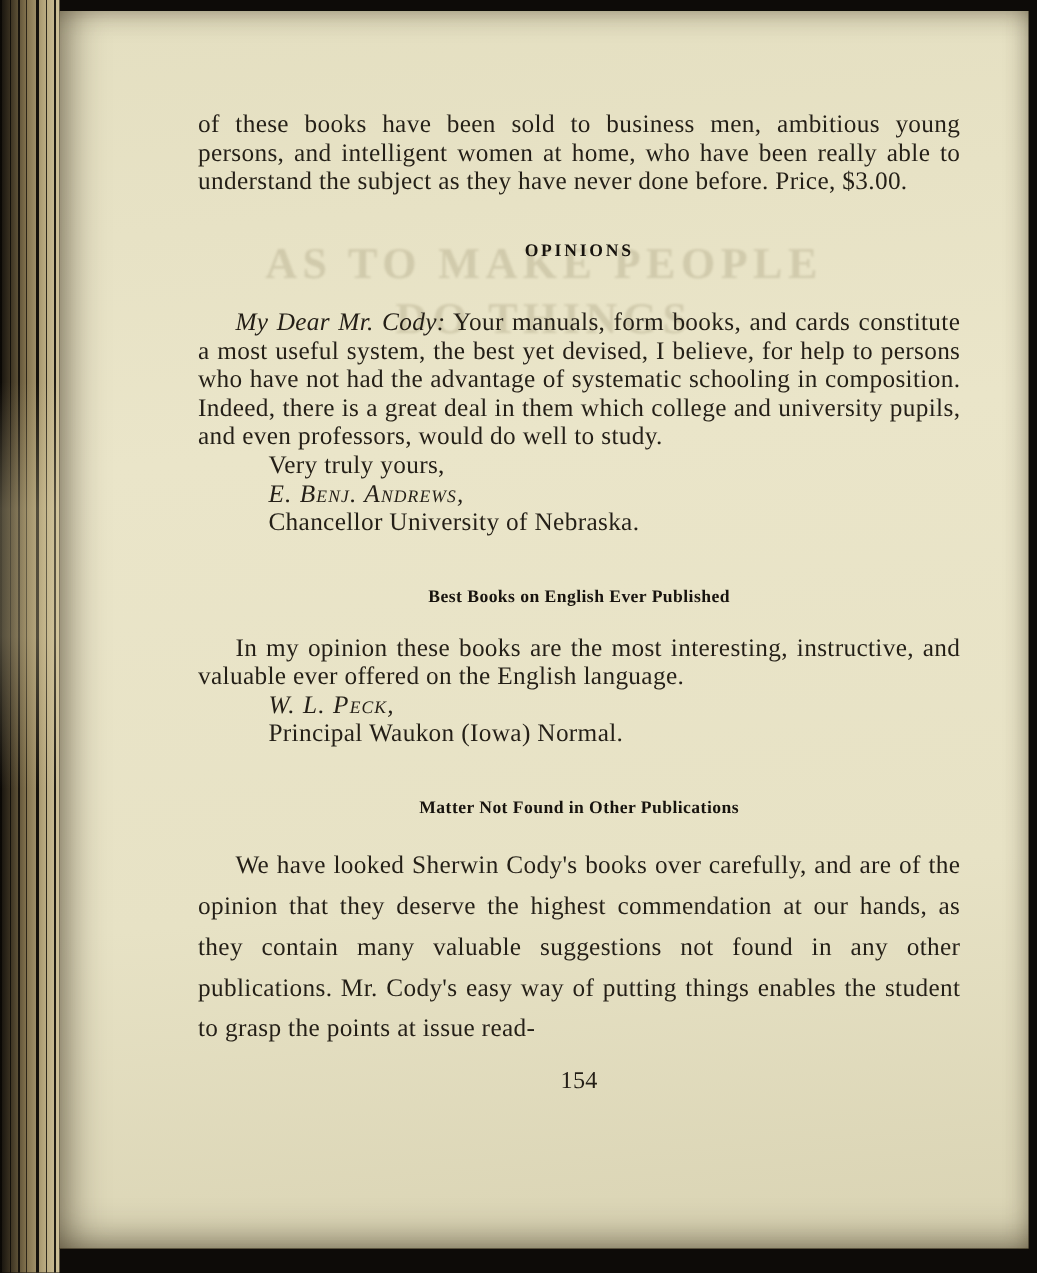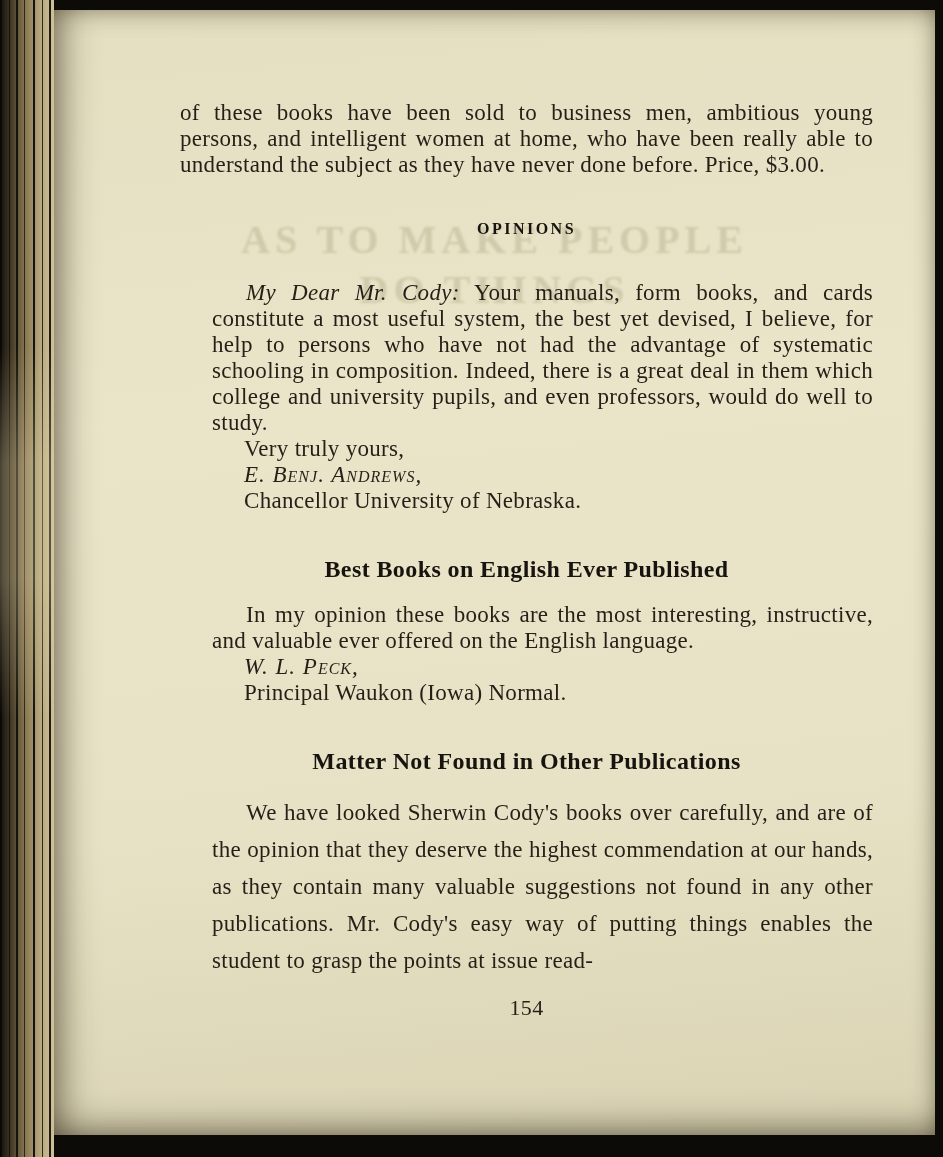--- a/index.html
+++ b/index.html
@@ -36,25 +36,25 @@
     filter:blur(1px);pointer-events:none;user-select:none;
   }
   .content{
     position:relative;height:100%;box-sizing:border-box;
     padding:90px 62px 0 126px;
     font-size:23px;line-height:26px;color:#241f17;
     letter-spacing:.3px;
     hyphens:auto;
   }
   .para{margin:0;text-align:justify;}
-  .para.indent{text-indent:34px;margin-left:32px;}
+  .para.indent{text-indent:34px;}
   .para.loose{line-height:37px;}
   .heading{font-weight:bold;color:#17130e;text-align:center;line-height:30px;margin:0;}
   h2.heading{font-size:16px;letter-spacing:2.5px;margin:36px 0 36px;}
-  h3.heading{font-size:24px;letter-spacing:.4px;margin:40px 0 18px;}
+  h3.heading{font-size:16px;letter-spacing:.4px;margin:40px 0 18px;}
   .sig-block{padding-left:64px;margin:0;}
   .sig-line{margin:0;}
   .smallcaps{font-variant:small-caps;letter-spacing:1px;font-style:italic;}
   em.salutation{font-style:italic;}
   .page-number{text-align:center;margin-top:16px;font-size:22px;color:#241f17;}
 </style>
 </head>
 <body>
 
 <div class="scan">

